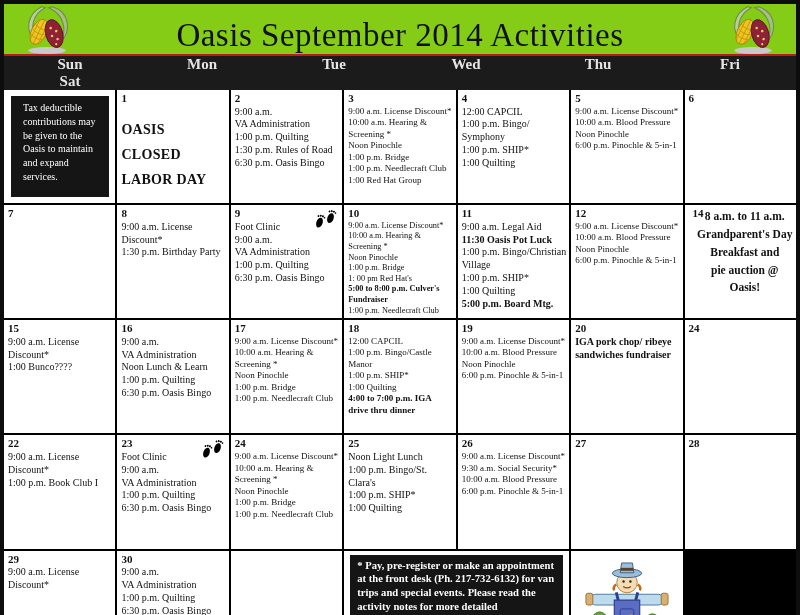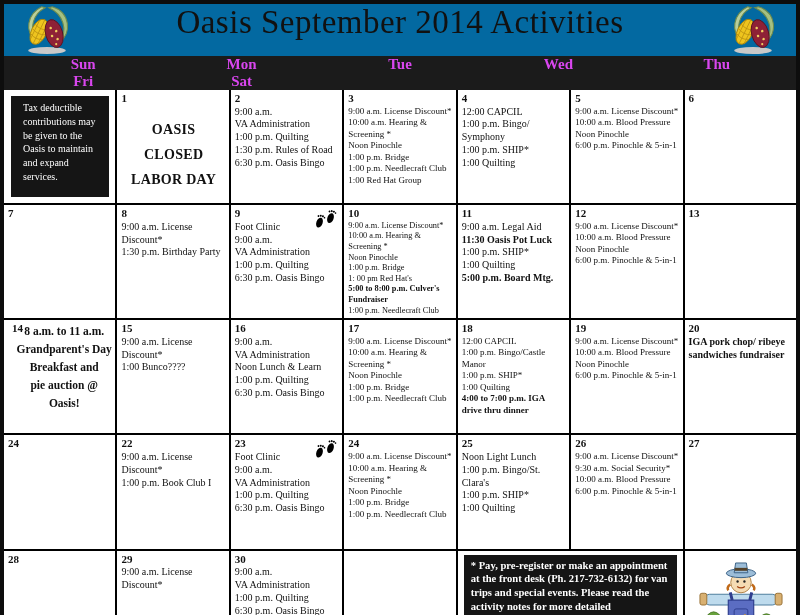--- a/index.html
+++ b/index.html
@@ -1,39 +1,39 @@
 <!DOCTYPE html>
 <html><head>
 <meta charset="utf-8">
 <style>
   * { box-sizing: border-box; margin: 0; padding: 0; }
   html, body { background: #ffffff; }
   body { width: 800px; height: 615px; font-family: "Liberation Serif", serif; overflow: hidden; }
   .page { width: 800px; height: 615px; border: 4px solid #0d0d0d; background: #fff; display: flex; flex-direction: column; position: relative; }
 
-  .title-bar { height: 52px; flex: 0 0 52px; display: flex; align-items: flex-start; justify-content: center; position: relative; background: #0369a1; border-bottom: 2px solid #0369a1; }
+  .title-bar { height: 52px; flex: 0 0 52px; display: flex; align-items: flex-end; justify-content: center; position: relative; background: #84cc16; border-bottom: 2px solid #b91c1c; }
   .title { font-size: 33px; font-weight: normal; color: #111; letter-spacing: 0.5px; white-space: nowrap; }
   .corn { position: absolute; top: 1px; line-height: 0; }
   .corn.left { left: 16px; }
   .corn.right { right: 16px; }
 
-  .day-header { flex: 0 0 30px; display: grid; grid-template-columns: repeat(5, 1fr); background: #1b1b1b; color: #d946ef; }
+  .day-header { flex: 0 0 30px; display: grid; grid-template-columns: repeat(6, 1fr); background: #1b1b1b; color: #e5e5e5; }
   .dh-cell { display: flex; align-items: center; justify-content: center; font-weight: bold; font-size: 15px; }
 
   .grid { flex: 1 1 auto; display: grid; grid-template-columns: repeat(7, 1fr); grid-template-rows: repeat(5, 1fr); background: #000; gap: 2px; }
   .cell { background: #fff; position: relative; padding: 2px 3px 2px 4px; font-size: 10px; line-height: 1.28; color: #111; overflow: hidden; }
   .cell.sm { font-size: 9px; }
   .cell.xs { font-size: 8.3px; }
   .daynum { font-weight: bold; font-size: 11px; line-height: 1.15; margin-bottom: 1px; }
   .daynum.abs { position: absolute; top: 2px; left: 8px; }
   .ev { margin: 0; }
   .ev.b { font-weight: bold; }
   .fp { position: absolute; top: 3px; right: 4px; line-height: 0; }
 
-  .closed { text-align: center; font-weight: bold; font-size: 14px; line-height: 1.8; margin-top: 12px; letter-spacing: 0.3px; }
+  .closed { font-weight: bold; font-size: 14px; line-height: 1.8; margin-top: 12px; letter-spacing: 0.3px; }
   .italic-lines { font-weight: bold; text-align: center; font-size: 11.5px; line-height: 1.55; padding: 1px 0 0 8px; }
 
   .blackbox { background: #151515; color: #fff; margin: 4px 3px; padding: 5px 12px; font-size: 10px; line-height: 1.38; height: calc(100% - 8px); }
   .note-cell { padding: 0; }
   .note-box { background: #151515; color: #fff; font-weight: bold; margin: 4px 6px; padding: 4px 7px; font-size: 10.6px; line-height: 1.32; height: calc(100% - 20px); }
   .img-cell { display: flex; align-items: center; justify-content: center; }
 </style>
 </head>
 <body>
 
@@ -174,33 +174,31 @@
         <div class="ev">Noon Pinochle</div>
         <div class="ev">1:00 p.m. Bridge</div>
         <div class="ev">1: 00 pm Red Hat's</div>
         <div class="ev b">5:00 to 8:00 p.m. Culver's Fundraiser</div>
         <div class="ev">1:00 p.m. Needlecraft Club</div>
       </div>
       <div class="cell">
         <div class="daynum">11</div>
         <div class="ev">9:00 a.m. Legal Aid</div>
         <div class="ev b">11:30 Oasis Pot Luck</div>
+        <div class="ev">1:00 p.m. Bingo/Christian Village</div>
         <div class="ev">1:00 p.m. SHIP*</div>
         <div class="ev">1:00 Quilting</div>
         <div class="ev b">5:00 p.m. Board Mtg.</div>
       </div>
       <div class="cell sm">
         <div class="daynum">12</div>
         <div class="ev">9:00 a.m. License Discount*</div>
         <div class="ev">10:00 a.m. Blood Pressure</div>
         <div class="ev">Noon Pinochle</div>
         <div class="ev">6:00 p.m. Pinochle &amp; 5-in-1</div>
-      </div>
-      <div class="cell">
-        <div class="daynum">13</div>
       </div>
       <div class="cell">
         <div class="daynum abs">14</div>
         <div class="italic-lines">
           <div>8 a.m. to 11 a.m.</div>
           <div>Grandparent's Day</div>
           <div>Breakfast and</div>
           <div>pie auction @ Oasis!</div>
         </div>
       </div>

